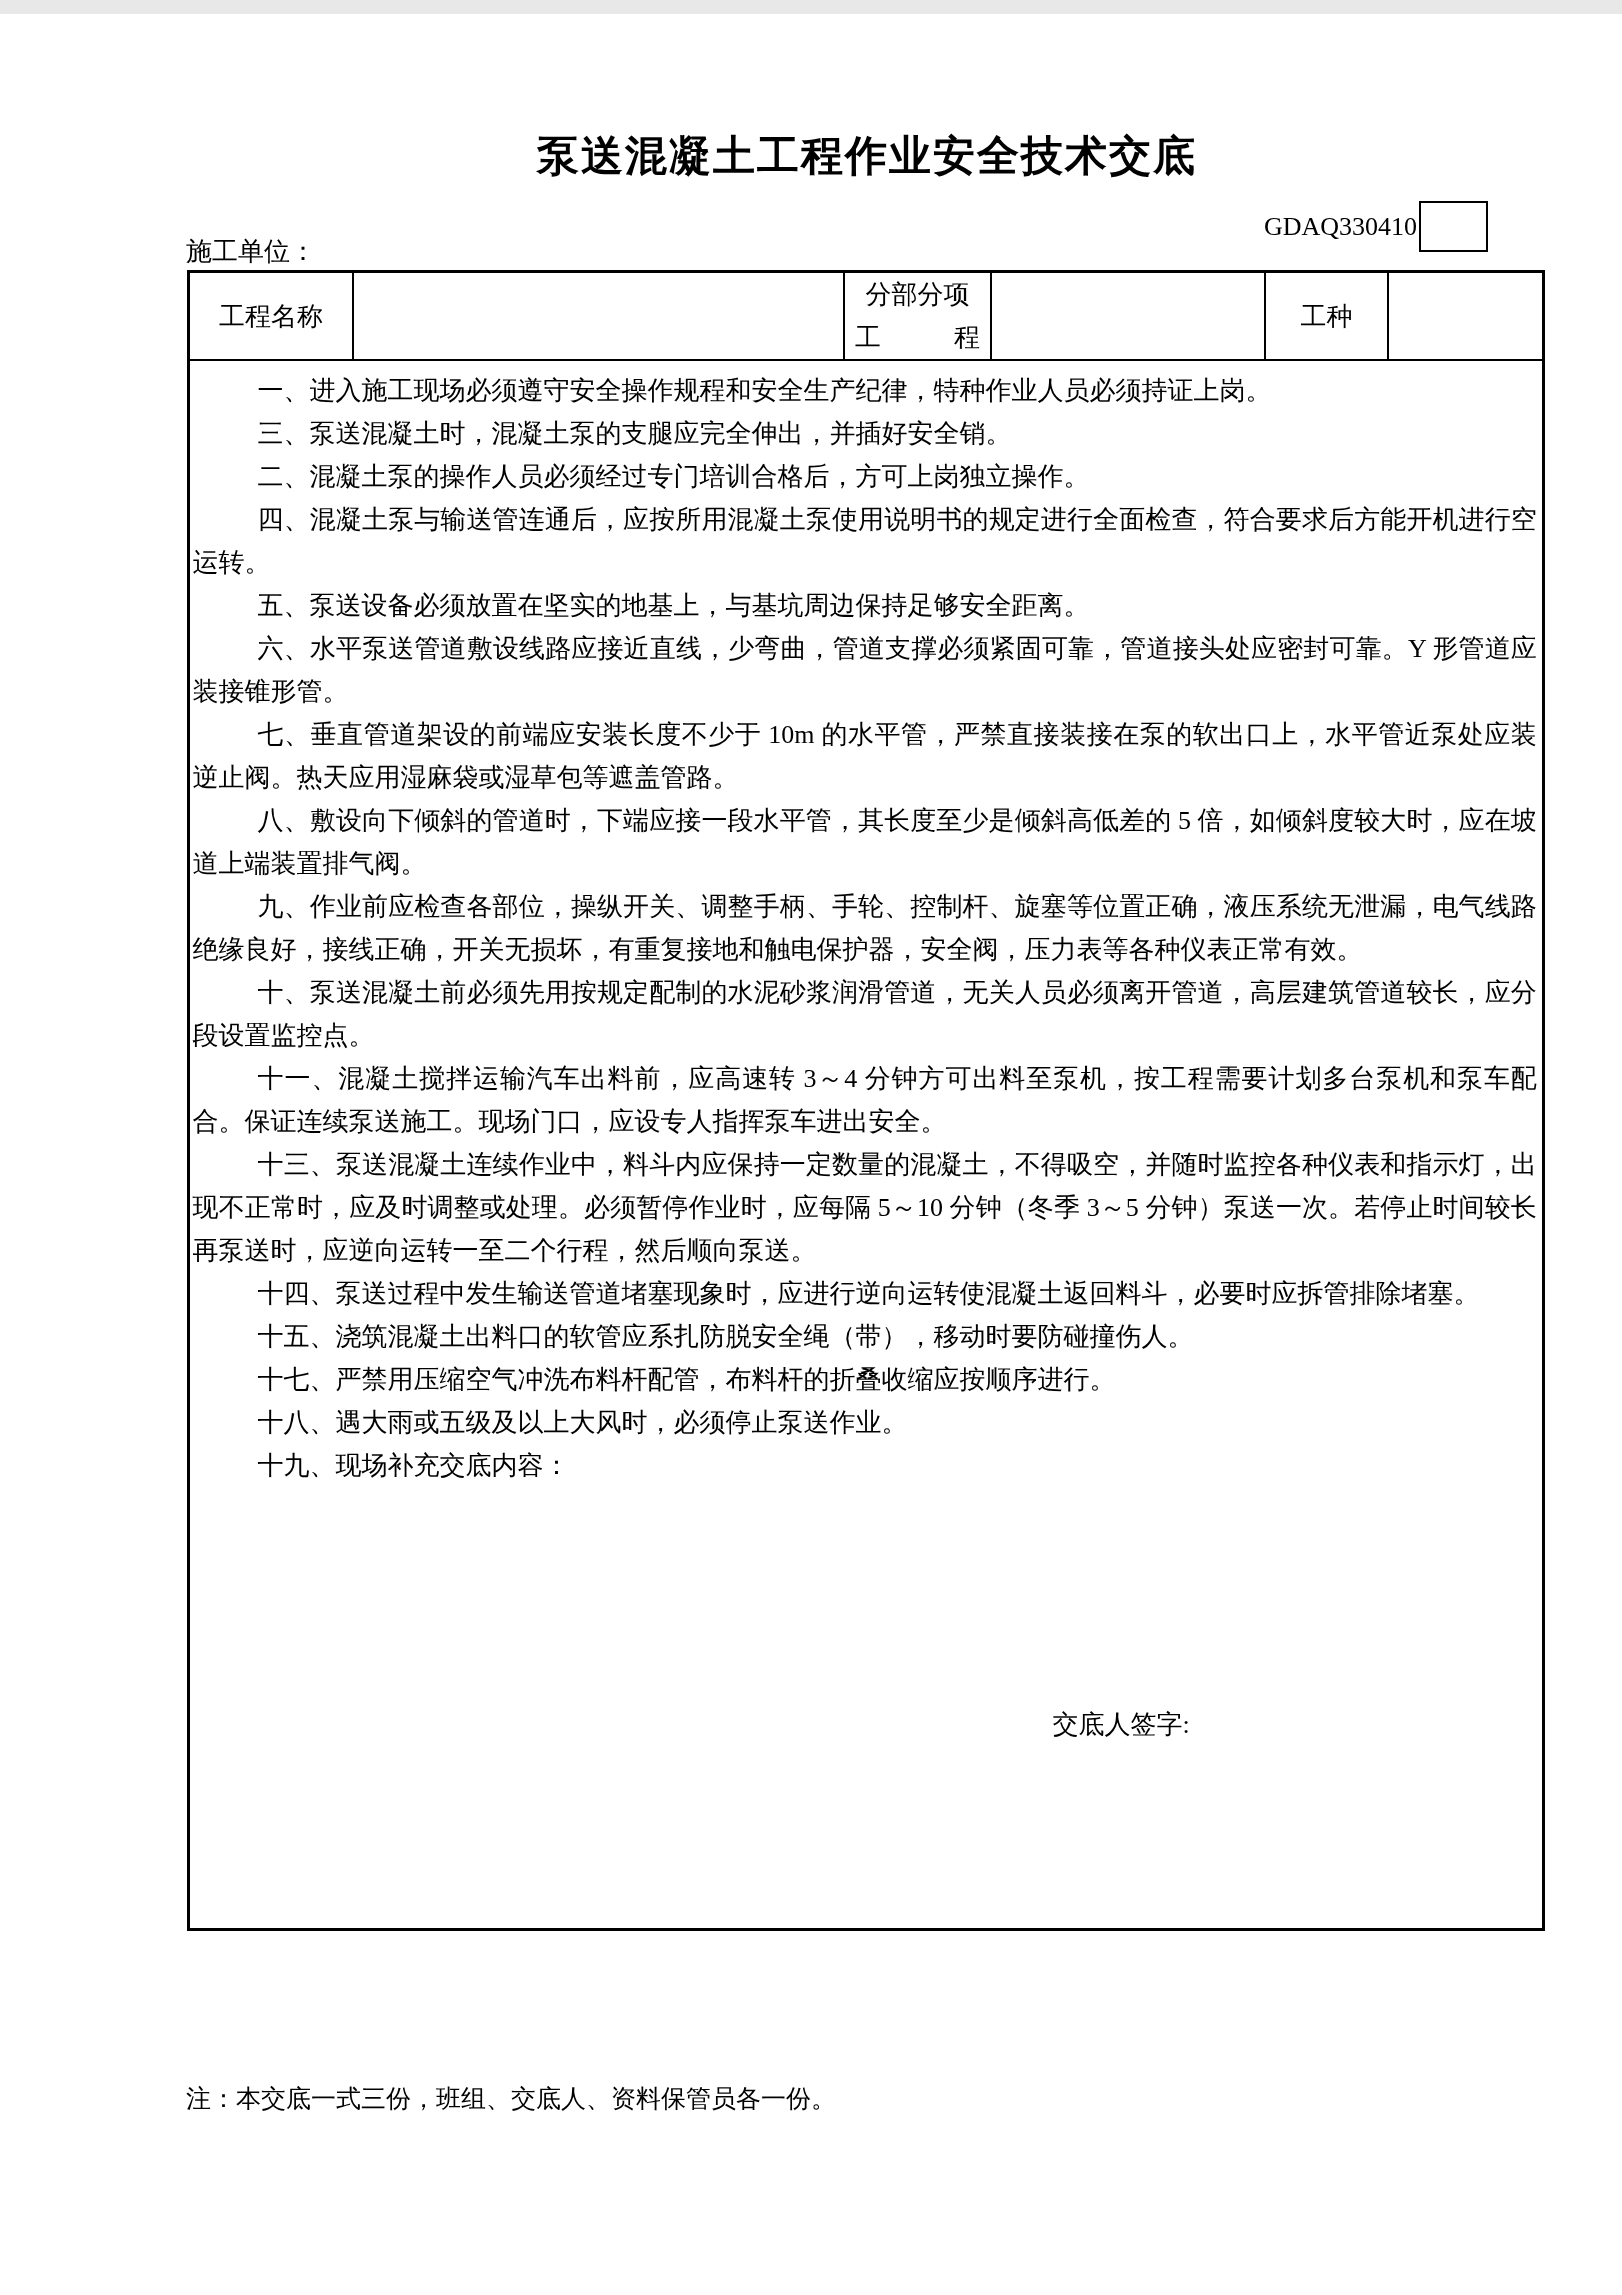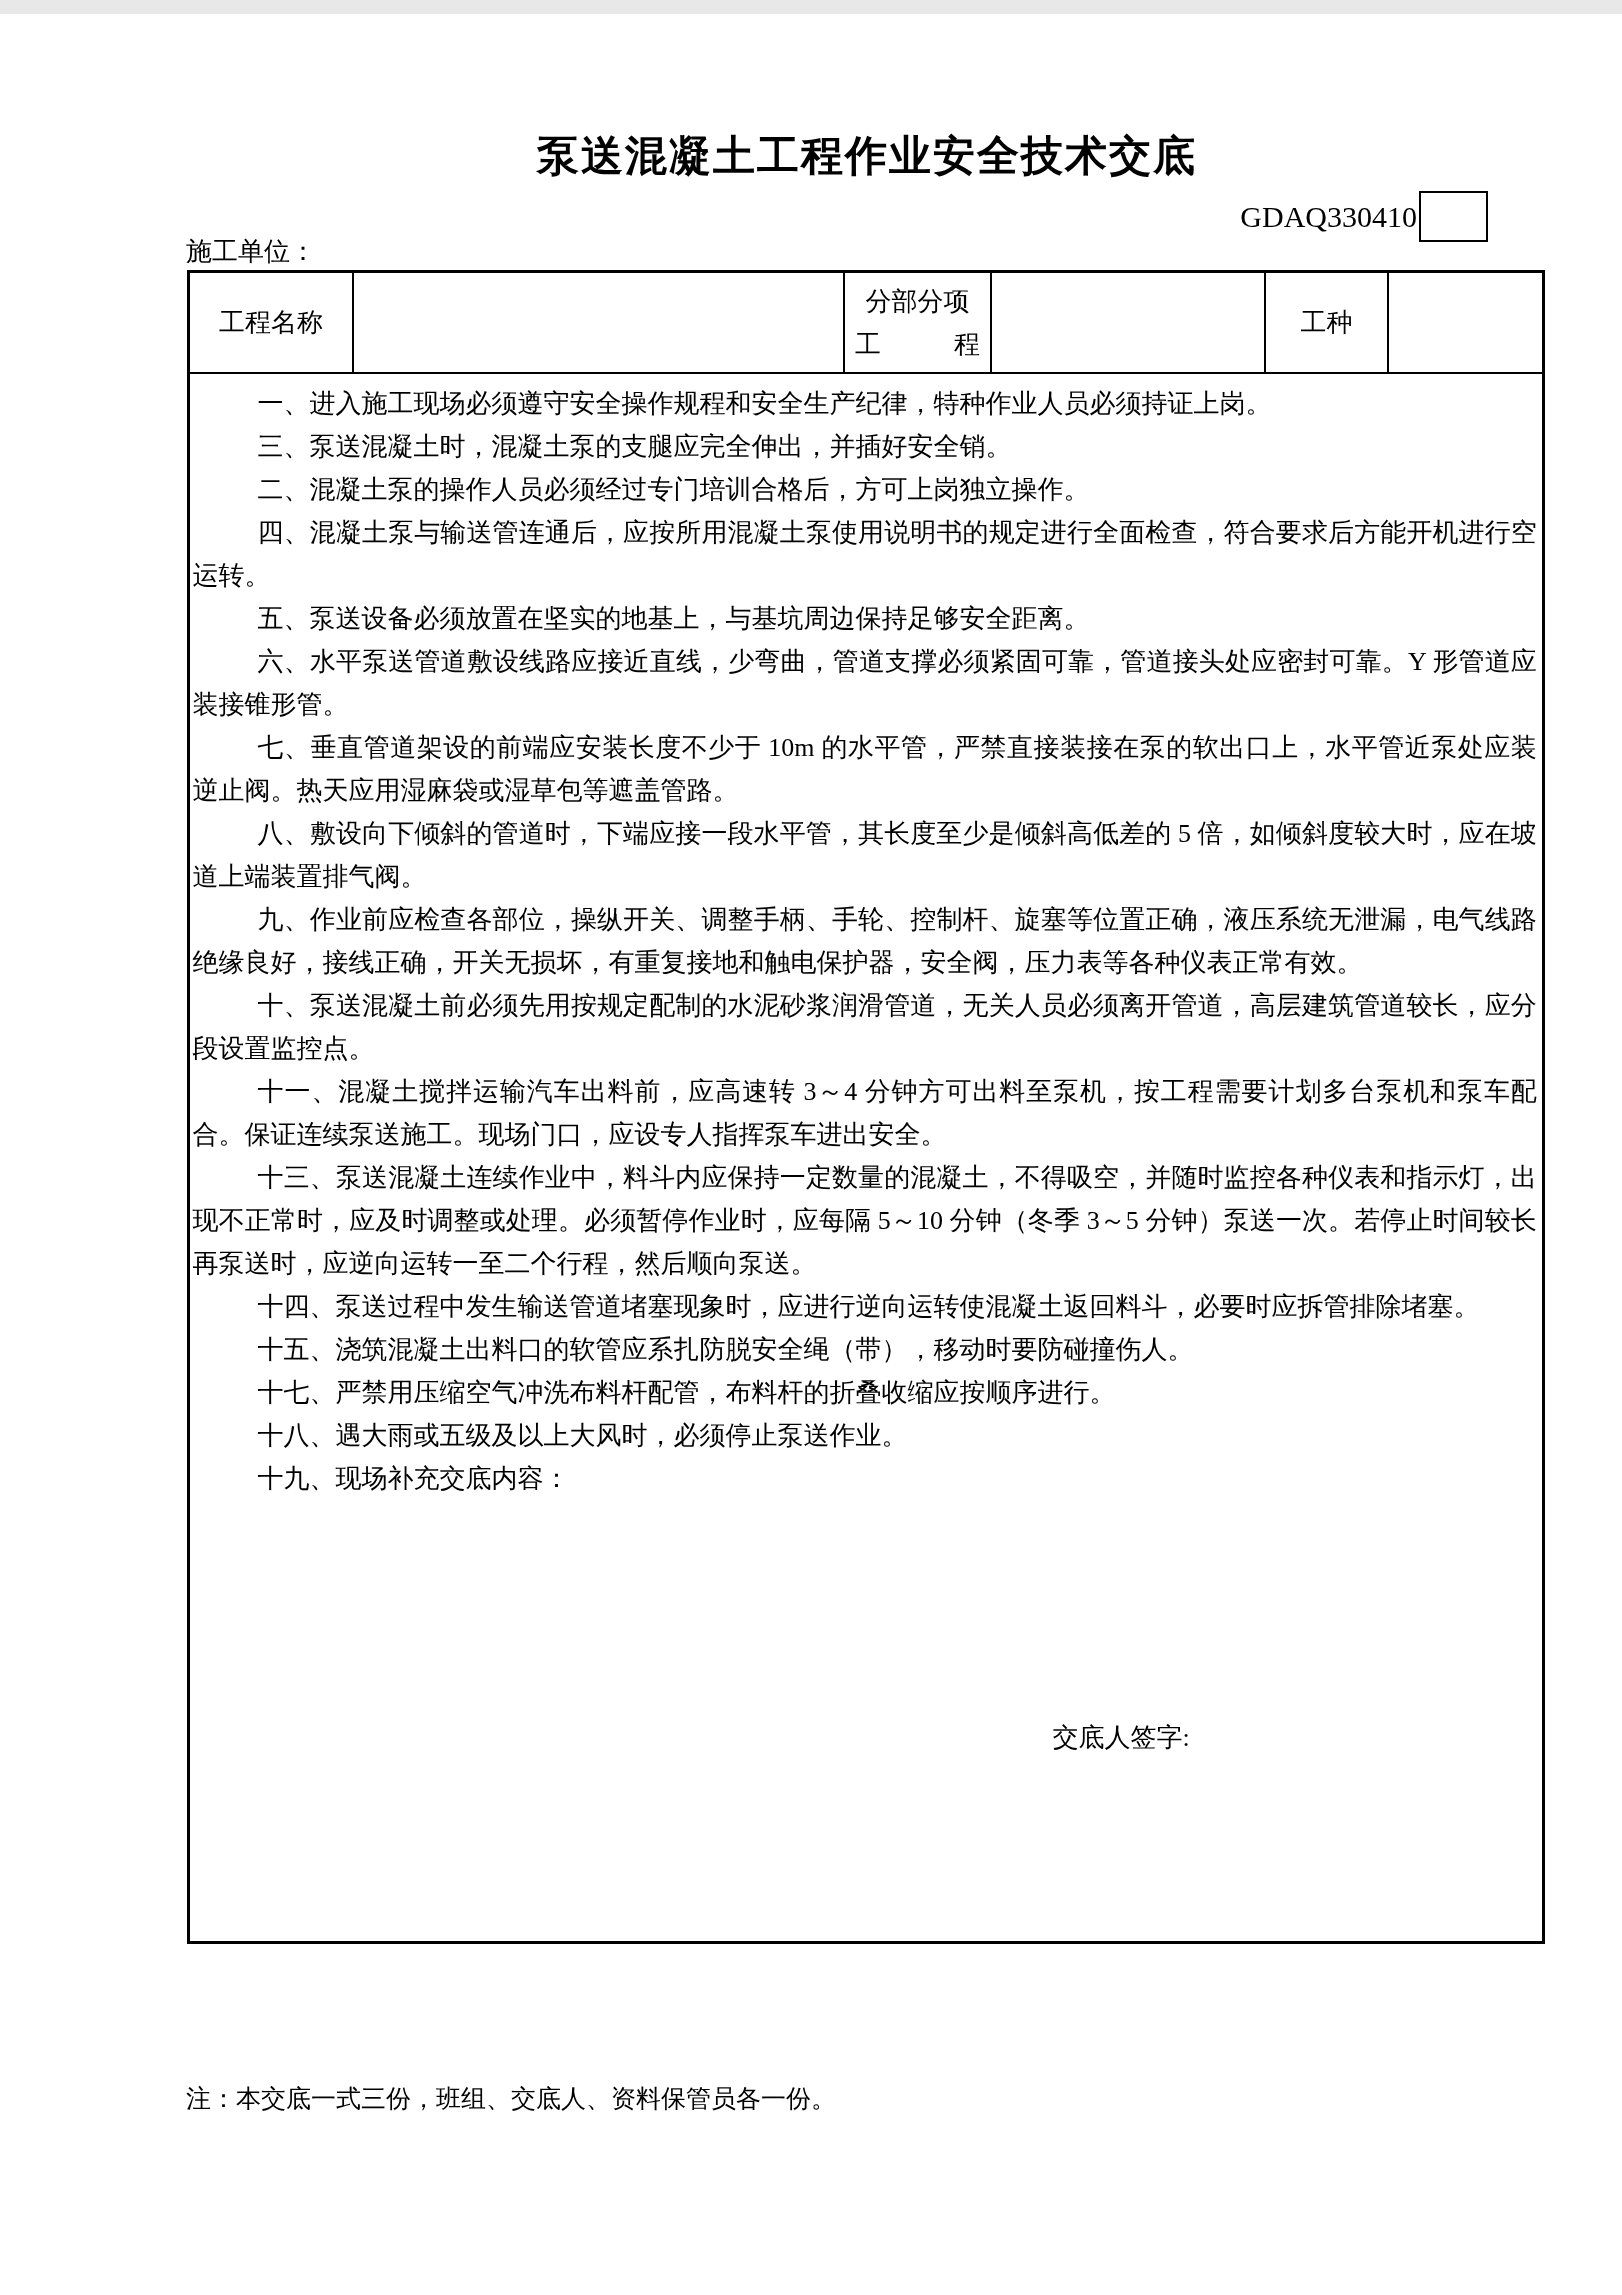--- a/index.html
+++ b/index.html
@@ -21,25 +21,25 @@
     width: 1356px;
     text-align: center;
     font-family: "Liberation Sans", "DejaVu Sans", sans-serif;
     font-weight: bold;
     font-size: 42px;
     letter-spacing: 2px;
     white-space: nowrap;
   }
   .code-row {
     position: absolute;
-    top: 177px;
+    top: 187px;
     right: 135px;
     display: flex;
     align-items: center;
-    font-size: 30px;
+    font-size: 26px;
     line-height: 1;
     text-align: center;
   }
   .code-box {
     display: inline-block;
     width: 69px;
     height: 51px;
     border: 2.6px solid #000;
     background: #fff;
     margin-left: 2px;
@@ -54,21 +54,21 @@
   .doc-table {
     position: absolute;
     left: 187px;
     top: 256px;
     width: 1358px;
     border: 3.9px solid #000;
     background: #fff;
   }
   .header-row {
     display: flex;
-    height: 101px;
+    height: 88px;
     border-bottom: 2.6px solid #000;
     font-size: 26px;
     line-height: 43px;
   }
   .hcell {
     border-right: 2px solid #000;
     display: flex;
     flex-direction: column;
     justify-content: center;
     align-items: center;

